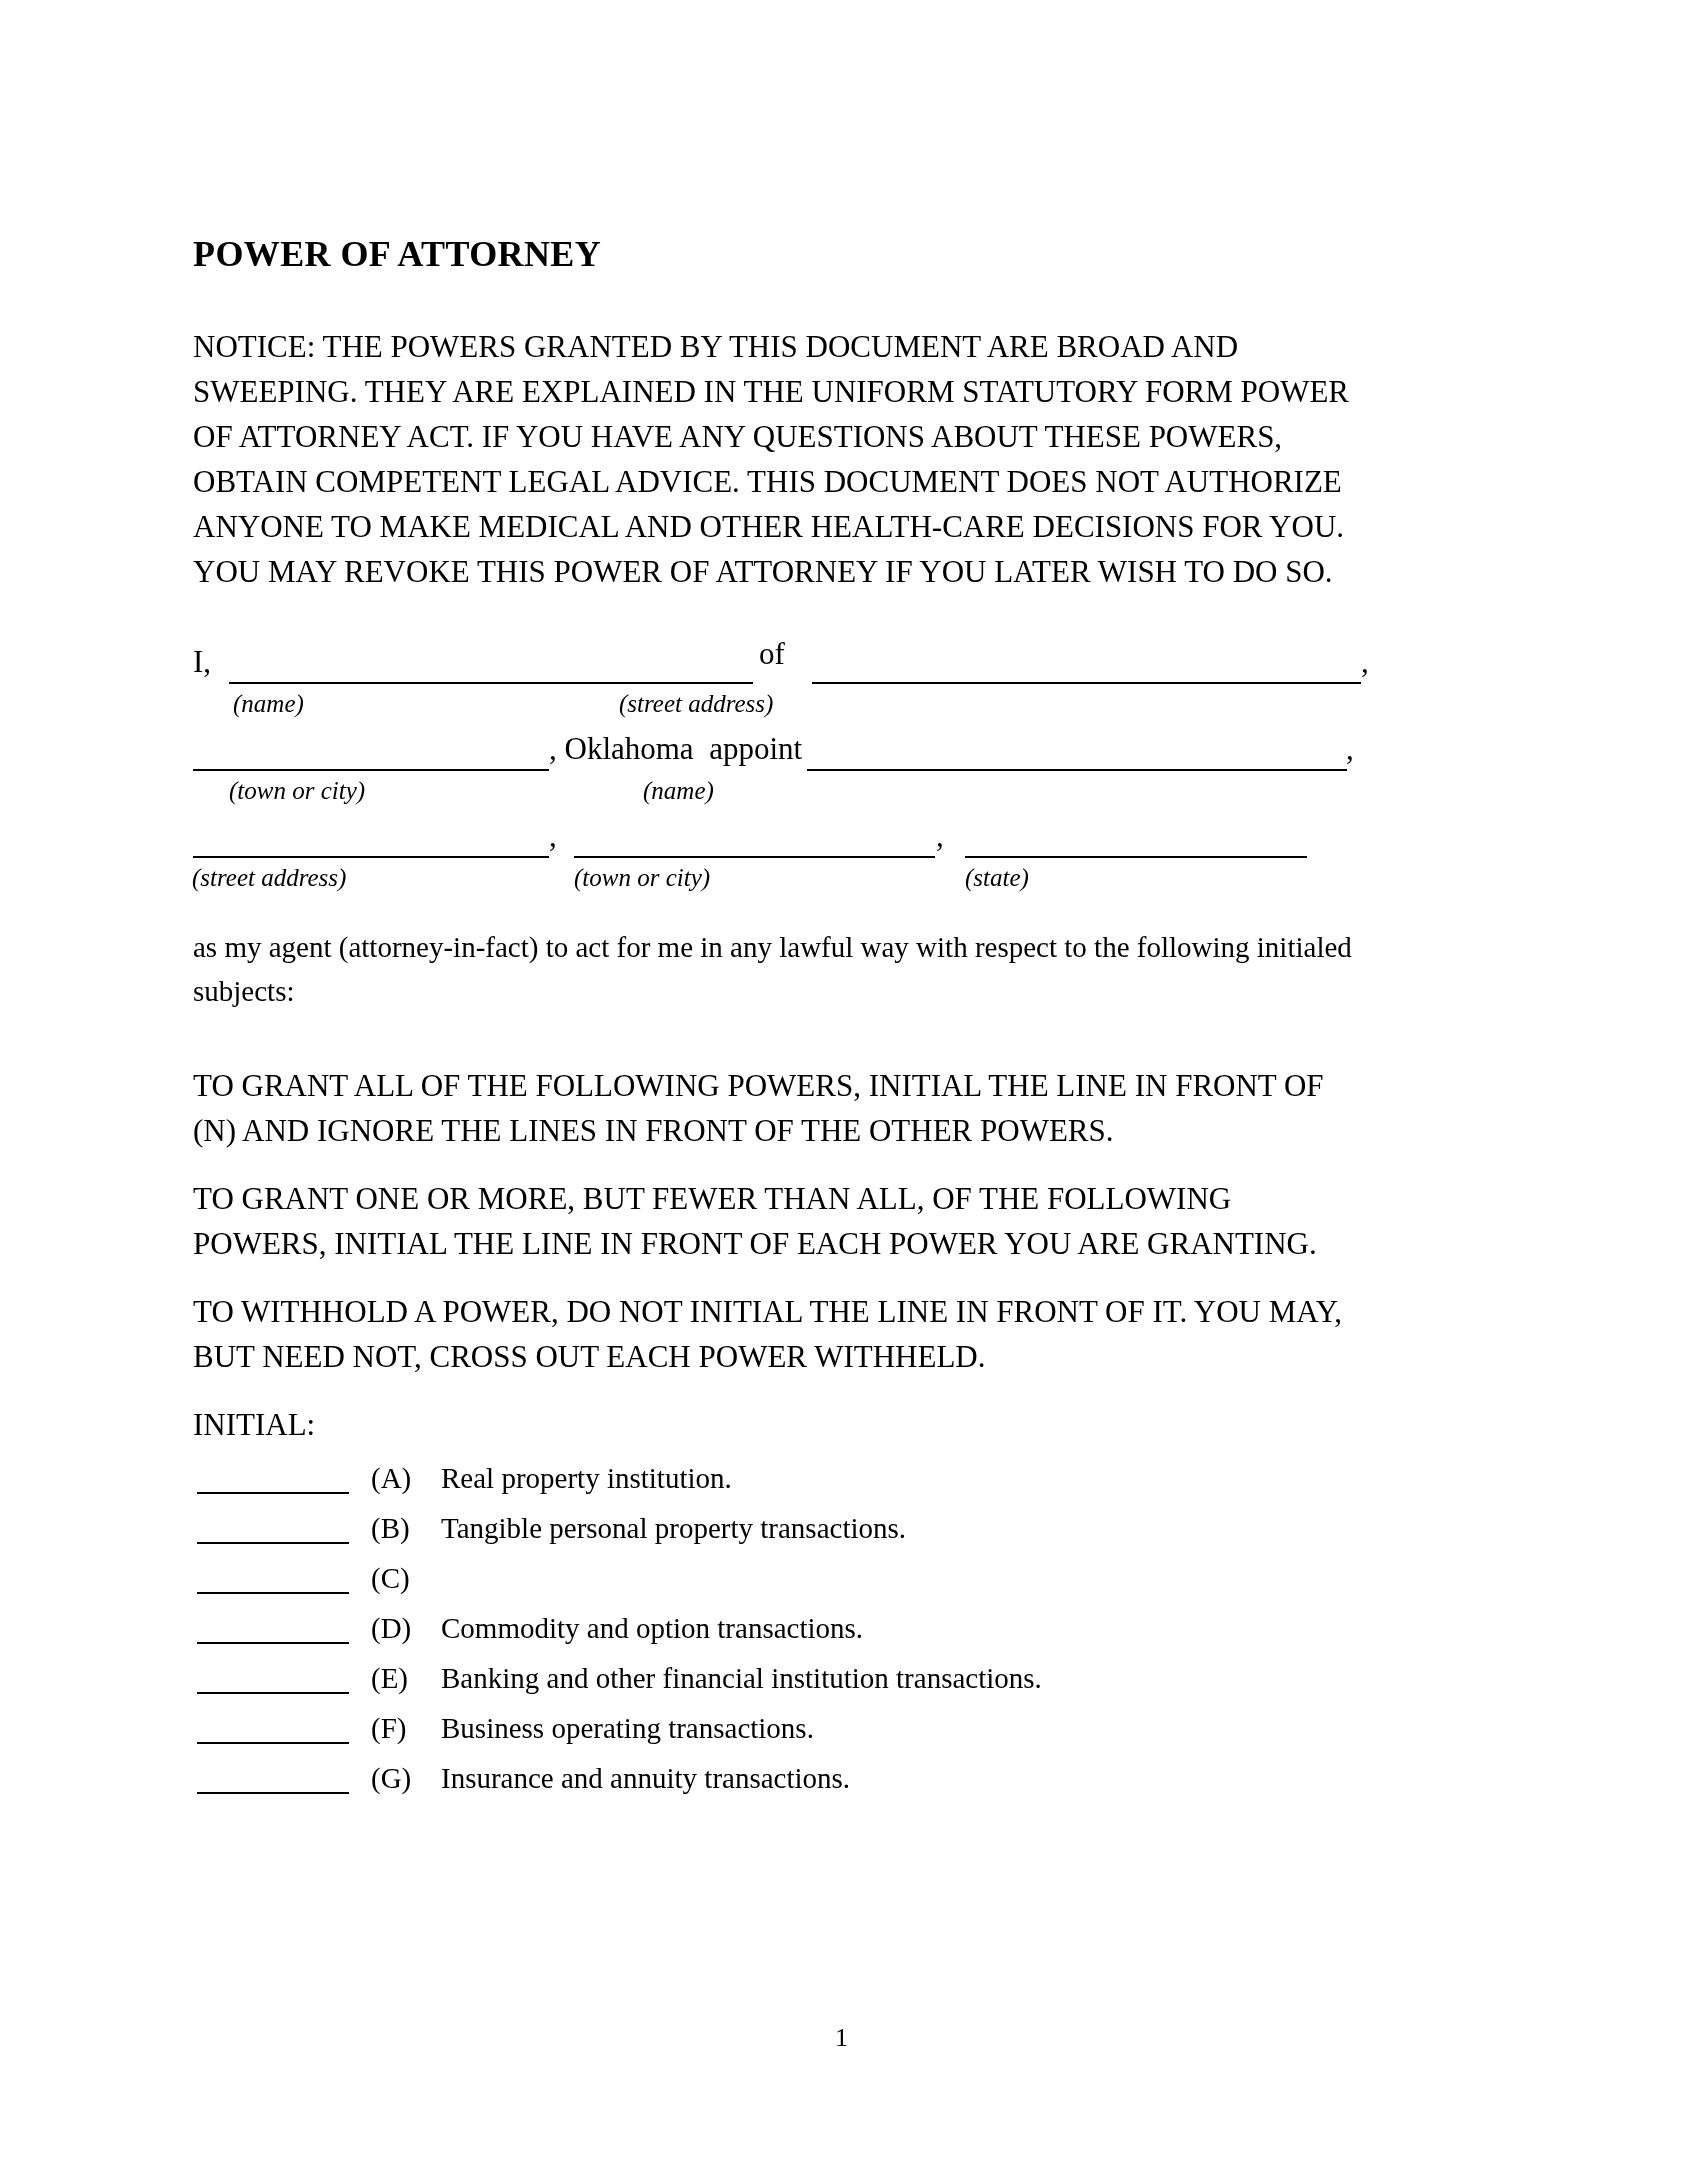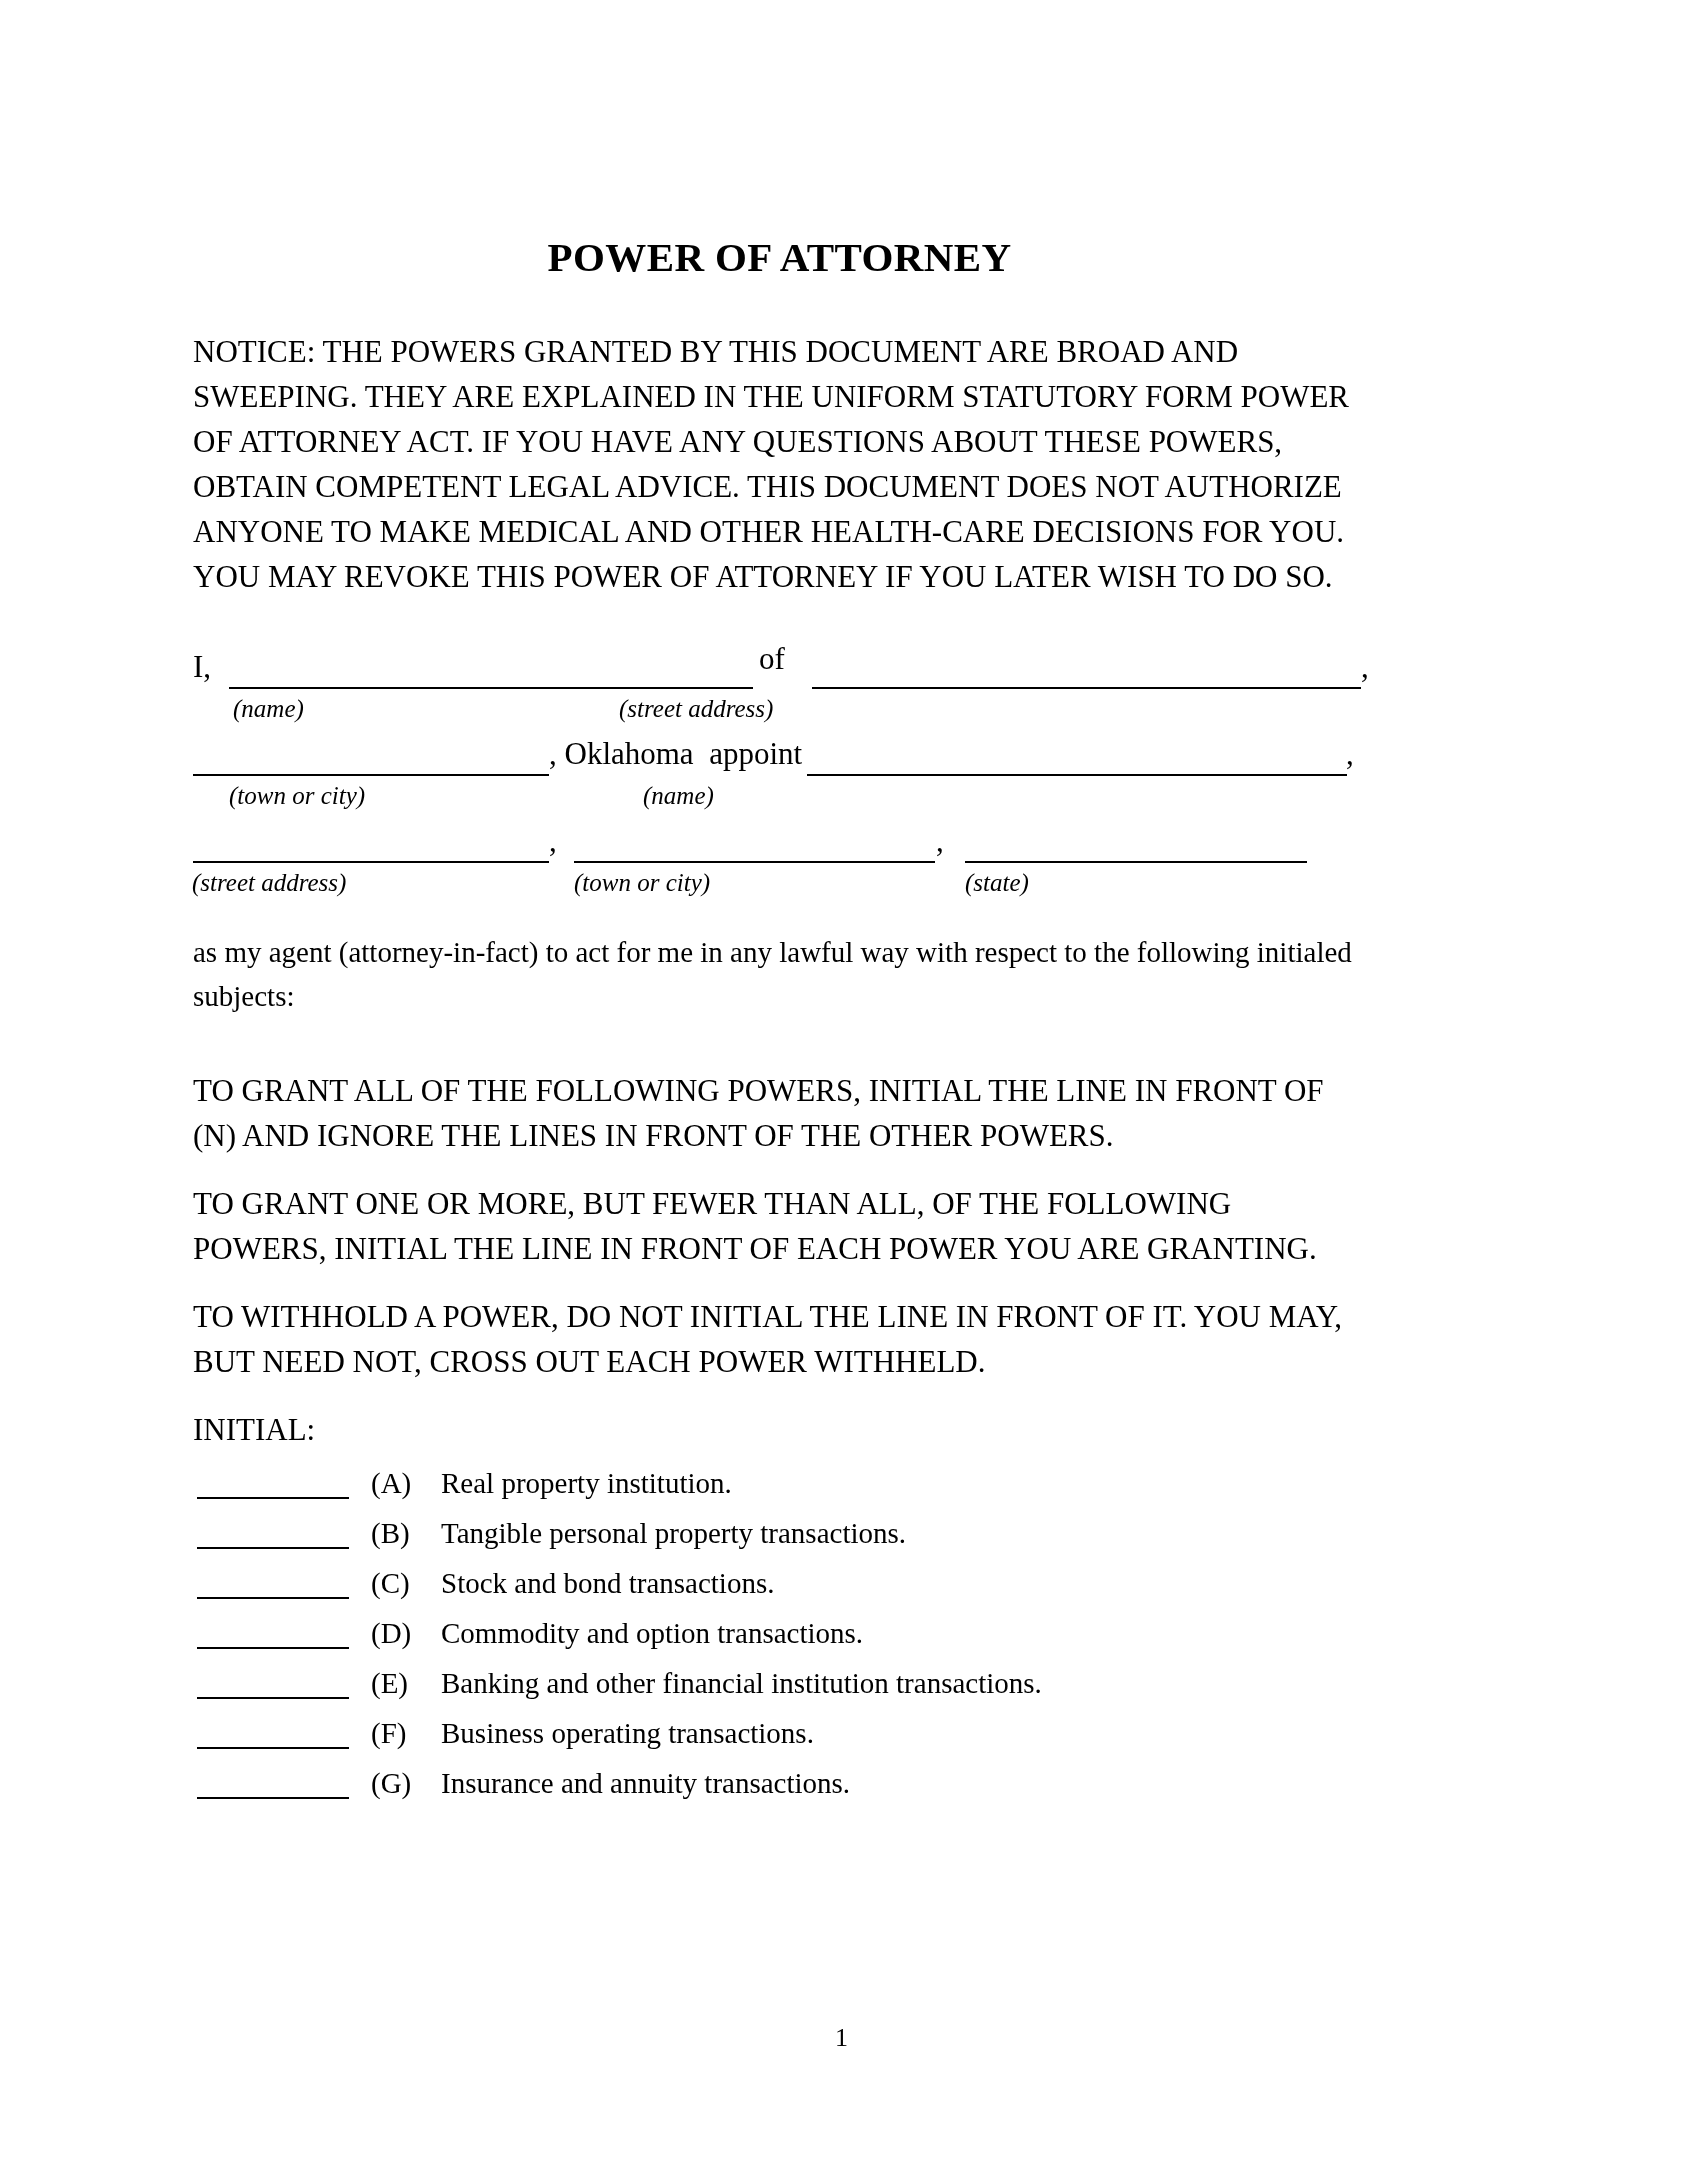--- a/index.html
+++ b/index.html
@@ -22,23 +22,23 @@
   }
   .content {
     position: absolute;
     left: 193px;
     top: 0;
     width: 1173px;
   }
 
   
   .doc-title {
-    font-size: 41px;
+    font-size: 36px;
     font-weight: bold;
-    text-align: center;
+    text-align: left;
     letter-spacing: 0.4px;
     margin: 0;
     padding-top: 235px;
     line-height: 1.1;
   }
 
   
   .notice {
     font-size: 31px;
     line-height: 45px;
@@ -203,21 +203,20 @@
 
       <div class="init-row">
         <span class="init-rule"></span>
         <span class="init-letter">(B)</span>
         <span class="init-label">Tangible personal property transactions.</span>
       </div>
 
       <div class="init-row">
         <span class="init-rule"></span>
         <span class="init-letter">(C)</span>
-        <span class="init-label">Stock and bond transactions.</span>
       </div>
 
       <div class="init-row">
         <span class="init-rule"></span>
         <span class="init-letter">(D)</span>
         <span class="init-label">Commodity and option transactions.</span>
       </div>
 
       <div class="init-row">
         <span class="init-rule"></span>

